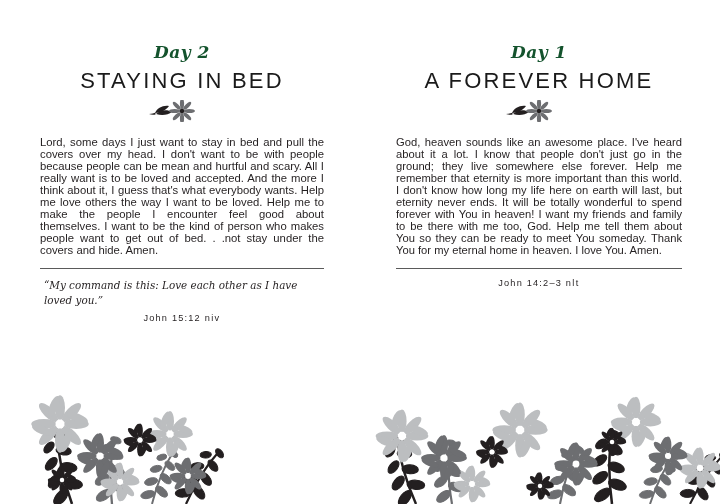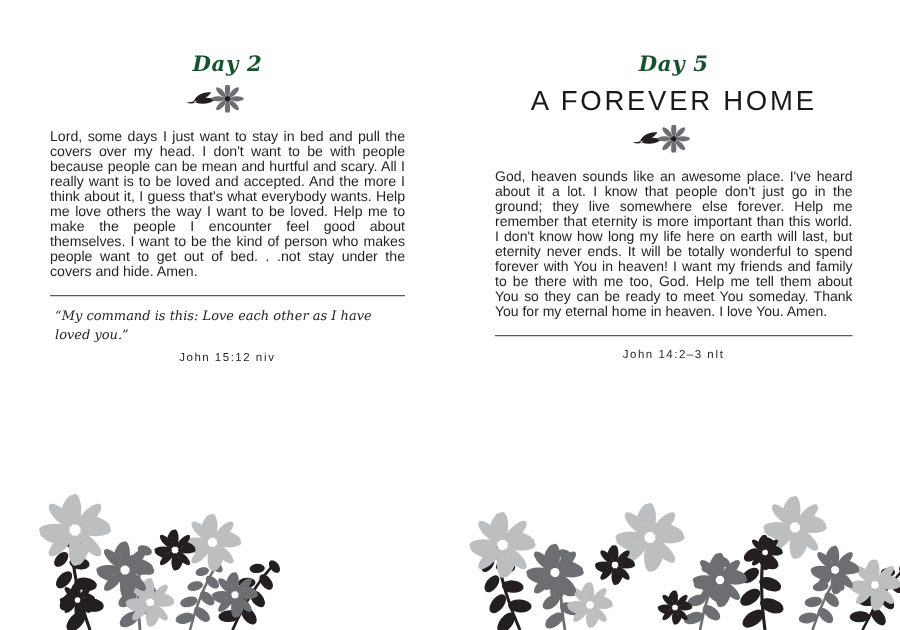--- a/index.html
+++ b/index.html
@@ -105,20 +105,21 @@
     pointer-events: none;
   }
 </style>
 </head>
 <body>
 
 <div class="spread">
 
   <div class="page page-left">
     <div class="day-label">Day 2</div>
+    <div class="title">STAYING IN BED</div>
     <div class="ornament">
       <svg width="70" height="22" viewBox="0 0 70 22" aria-hidden="true">
         <g fill="#231f20">
           <path d="M8 13 C14 13, 19 10, 22 6 C16 5, 10 8, 8 13 Z"></path>
           <path d="M9 14 C15 16, 21 15, 25 12 C20 9, 13 10, 9 14 Z"></path>
           <path d="M2 14 C5 14, 7 13.4, 8.5 12.6 L8.5 14.4 C7 14.9, 4.6 15, 2 14 Z"></path>
         </g>
         <g fill="#6d6e71" transform="translate(35,11)">
           <g>
             <ellipse cx="0" cy="-7.4" rx="2.1" ry="5.6"></ellipse>
@@ -137,21 +138,21 @@
     <p class="body-text">Lord, some days I just want to stay in bed and pull the covers over my head. I don't want to be with people because people can be mean and hurtful and scary. All I really want is to be loved and accepted. And the more I think about it, I guess that's what everybody wants. Help me love others the way I want to be loved. Help me to make the people I encounter feel good about themselves. I want to be the kind of person who makes people want to get out of bed. . .not stay under the covers and hide. Amen.</p>
     <hr class="rule">
     <p class="verse">“My command is this: Love each other as I have loved you.”</p>
     <div class="ref">
       <span class="bookname">John 15:12</span>
       <span class="version">niv</span>
     </div>
   </div>
 
   <div class="page page-right">
-    <div class="day-label">Day 5</div>
+    <div class="day-label">Day 1</div>
     <div class="title">A FOREVER HOME</div>
     <div class="ornament">
       <svg width="70" height="22" viewBox="0 0 70 22" aria-hidden="true">
         <g fill="#231f20">
           <path d="M8 13 C14 13, 19 10, 22 6 C16 5, 10 8, 8 13 Z"></path>
           <path d="M9 14 C15 16, 21 15, 25 12 C20 9, 13 10, 9 14 Z"></path>
           <path d="M2 14 C5 14, 7 13.4, 8.5 12.6 L8.5 14.4 C7 14.9, 4.6 15, 2 14 Z"></path>
         </g>
         <g fill="#6d6e71" transform="translate(35,11)">
           <g>

